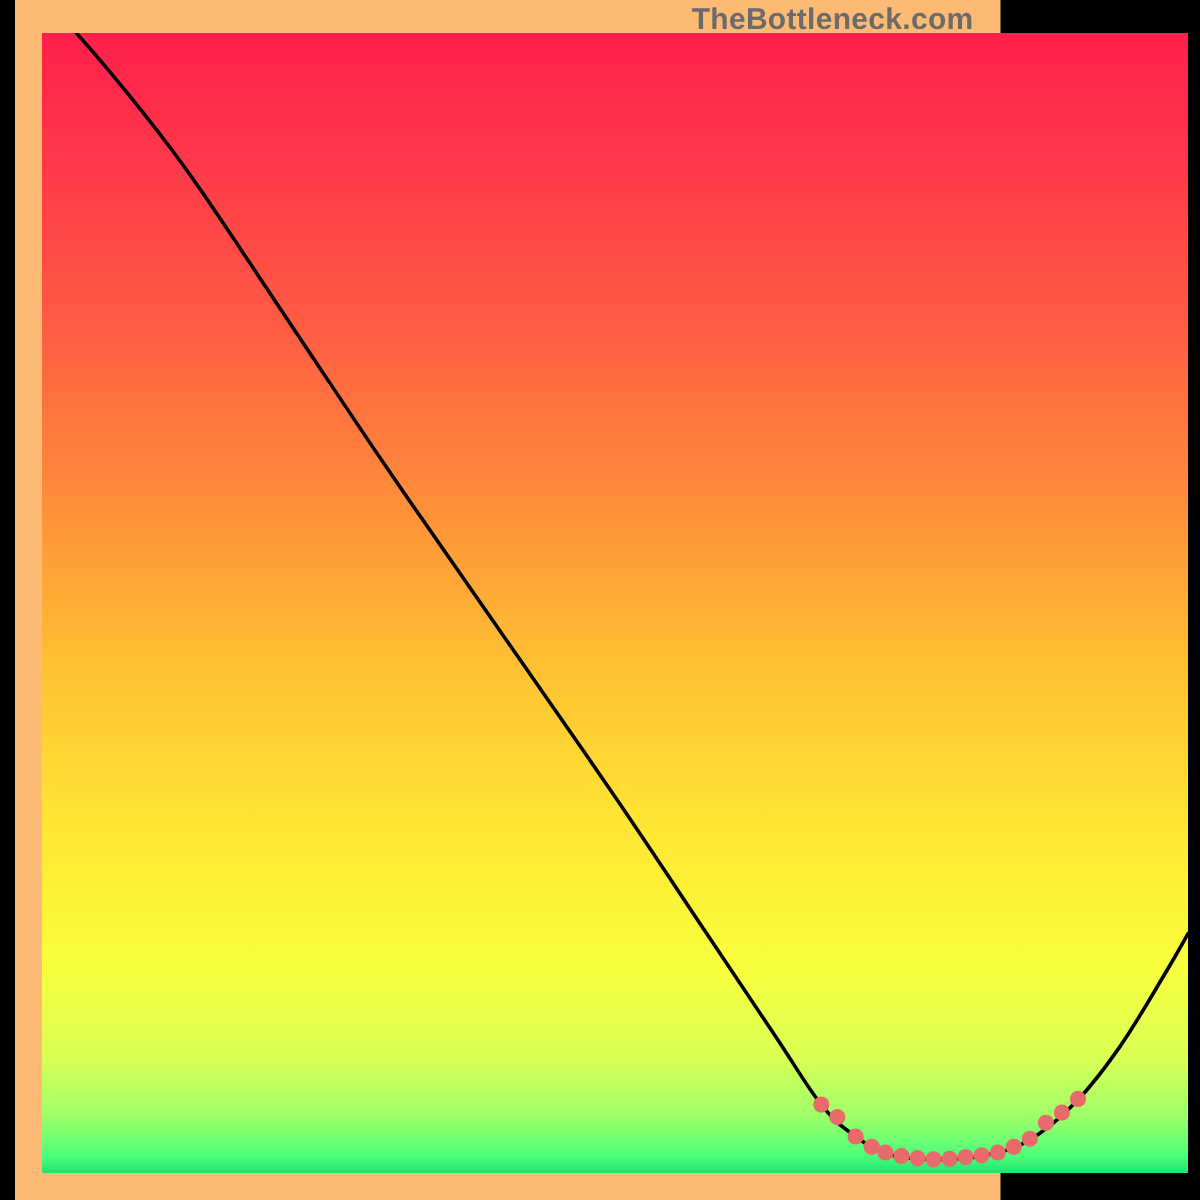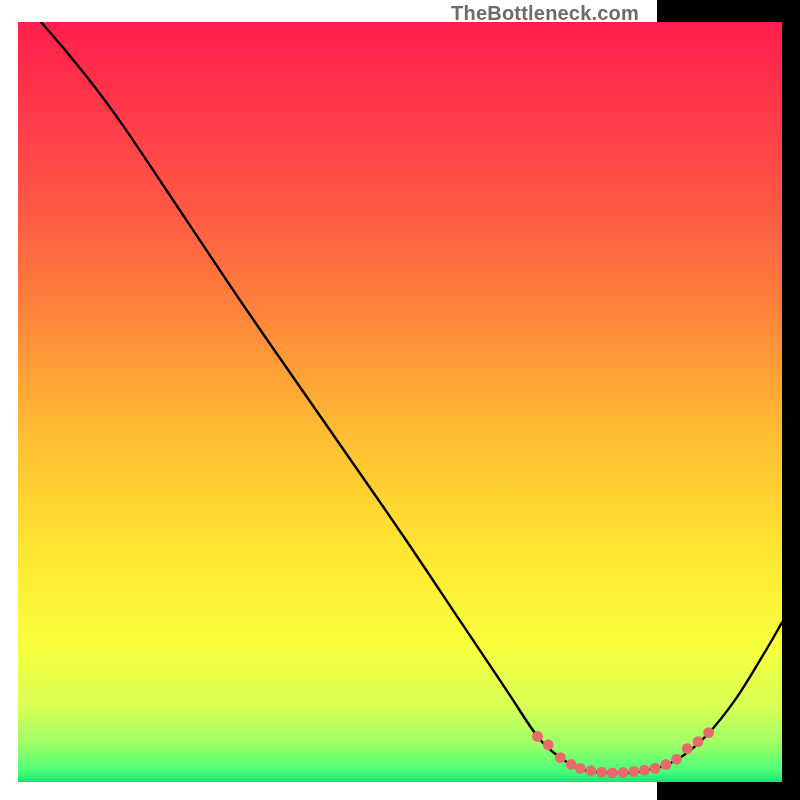--- a/index.html
+++ b/index.html
@@ -7,21 +7,22 @@
     padding: 0;
     width: 800px;
     height: 800px;
     background: #000;
     overflow: hidden;
   }
   .chart-container {
     position: relative;
     width: 657px;
     height: 800px;
-    background: #ffffff;
+    background: #fdba74;
+    margin-left: 10px;
   }
   .plot-area {
     position: absolute;
     left: 18px;
     top: 22px;
     width: 764px;
     height: 760px;
   }
   .watermark {
     position: absolute;

